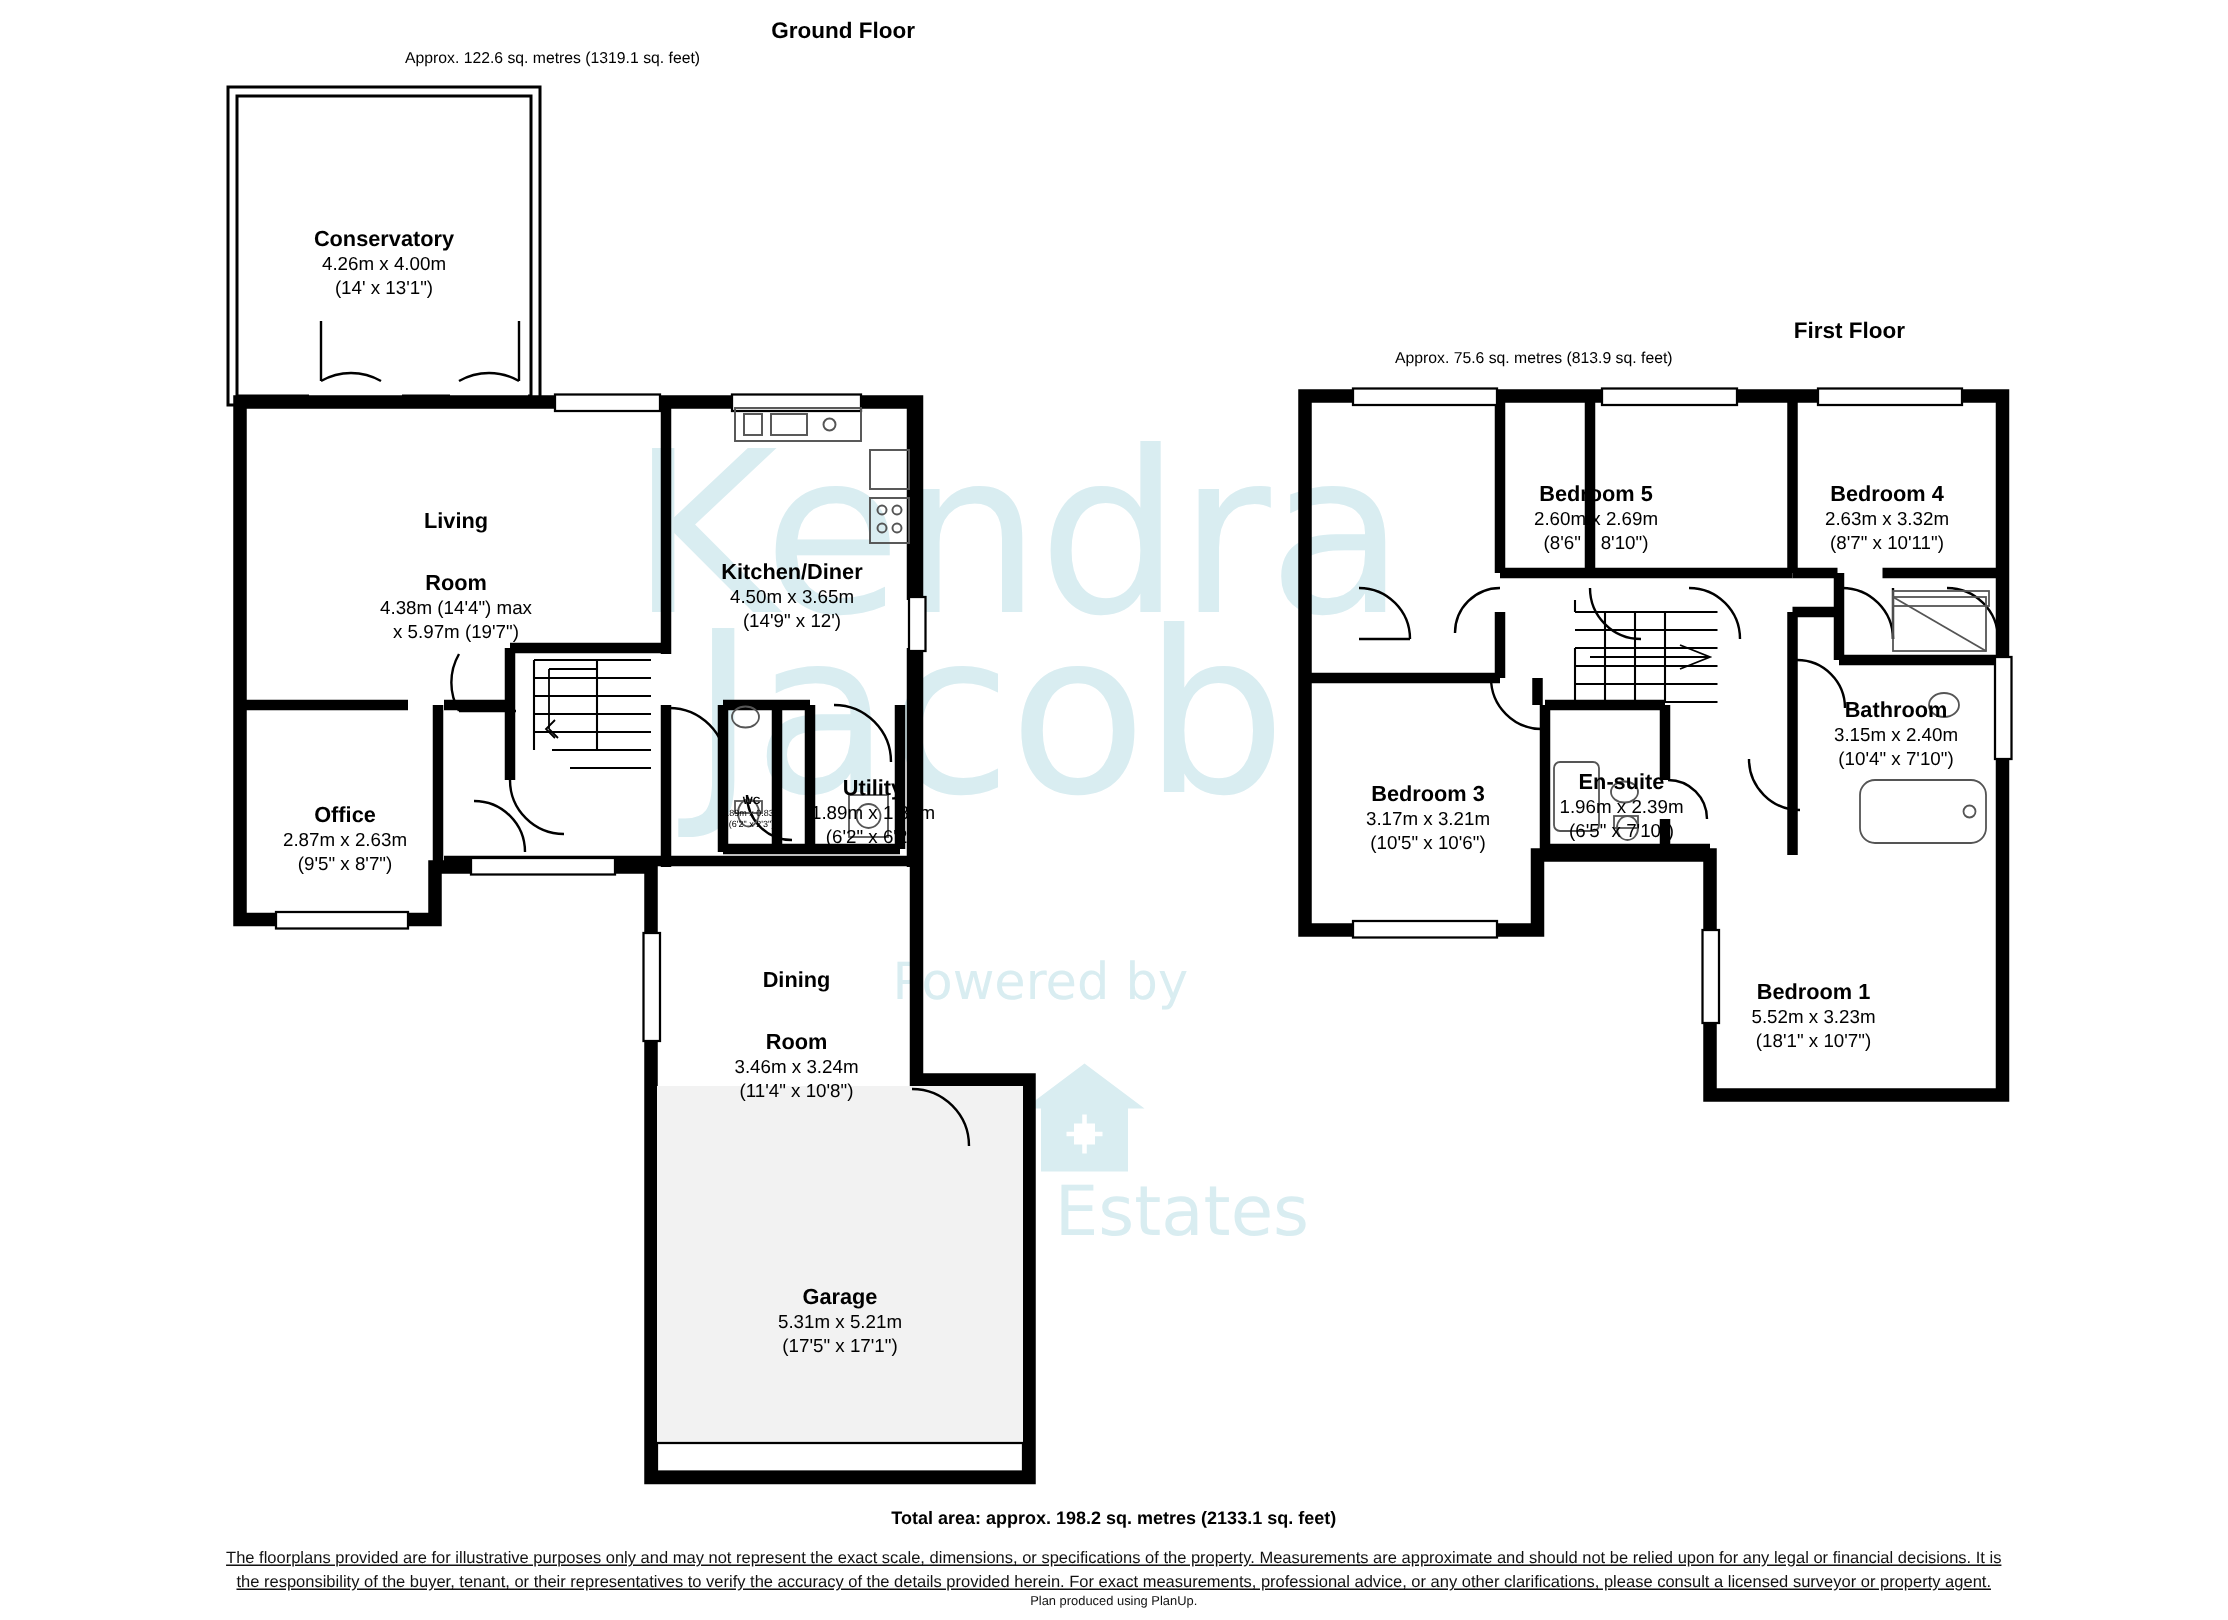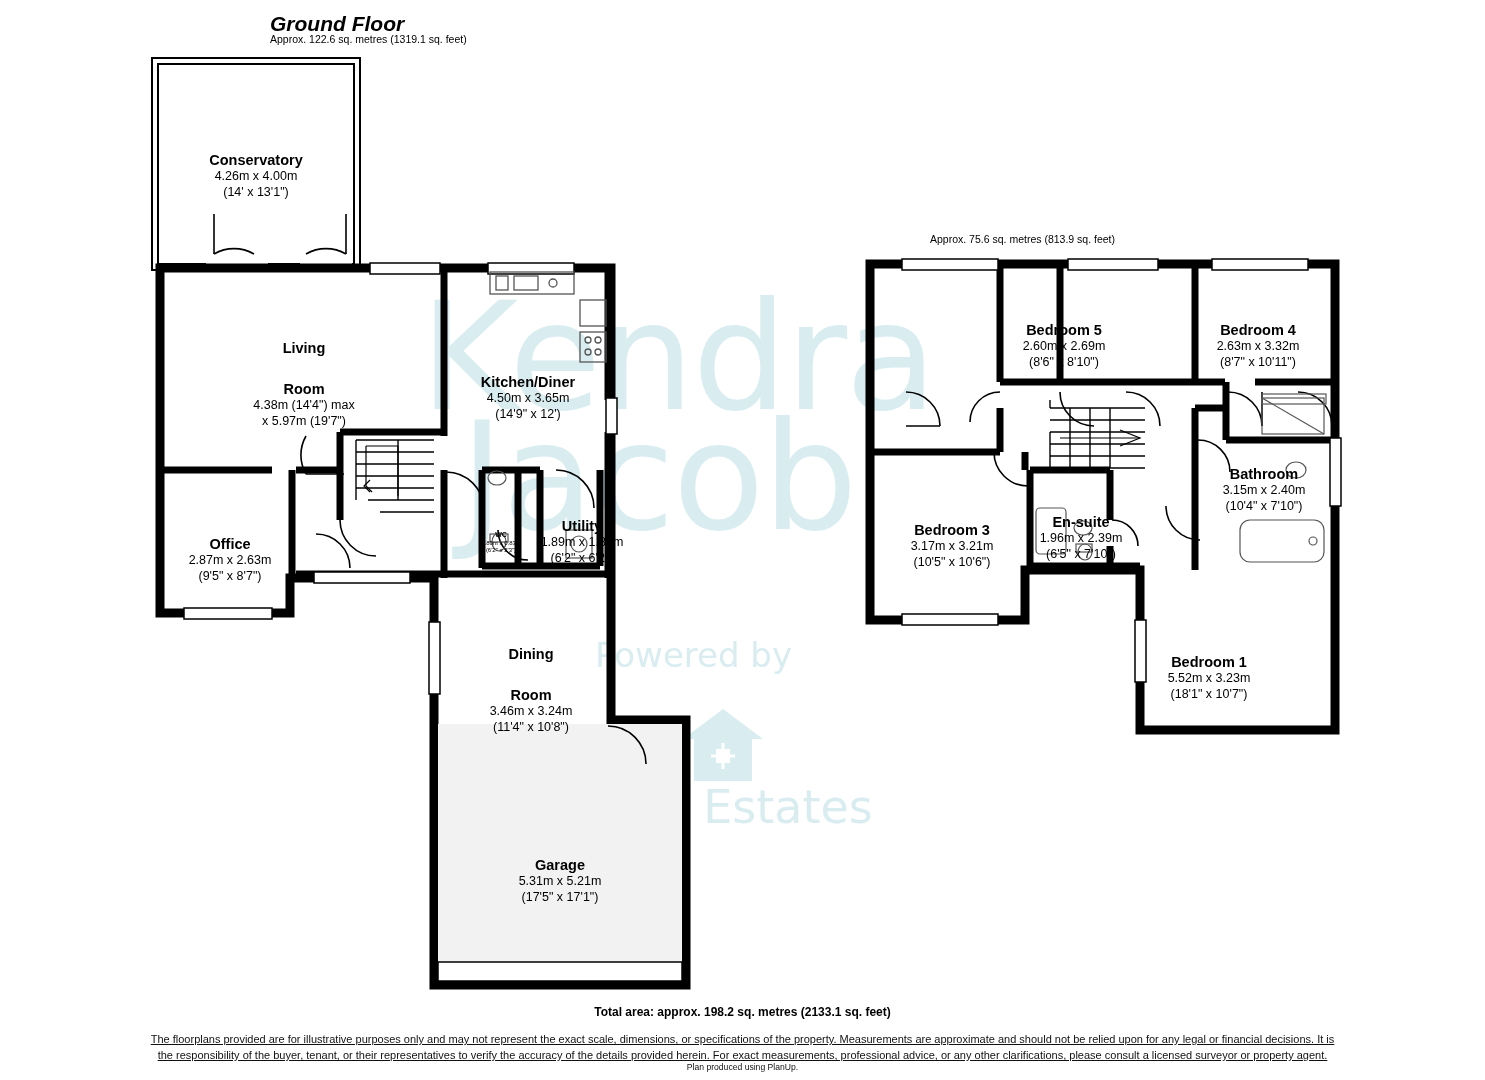--- a/index.html
+++ b/index.html
@@ -62,25 +62,24 @@
     position: absolute;
     left: 280px;
     top: 455px;
     width: 86px;
     height: 80px;
   }
 
   
   .floor-title {
     position: absolute;
-    text-align: left;
+    text-align: right;
     font-weight: bold;
-    font-size: 21px;
+    font-size: 15px;
     z-index: 5;
-    font-style: italic;
   }
   .floor-sub {
     position: absolute;
     text-align: left;
     font-size: 10.5px;
     z-index: 5;
   }
 
   
   .room {
@@ -150,20 +149,21 @@
       <rect x="36" y="44" width="14" height="14" fill="#ffffff"></rect>
       <rect x="41.5" y="38" width="3" height="26" fill="#ffffff"></rect>
       <rect x="31" y="49.5" width="24" height="3" fill="#ffffff"></rect>
     </svg>
     <div class="wm-text wm-jbs">JBS Estates</div>
   </div>
 
   <div class="floor-title" style="left:270px; top:12px; width:340px;">Ground Floor</div>
   <div class="floor-sub" style="left:270px; top:33px; width:340px;">Approx. 122.6 sq. metres (1319.1 sq. feet)</div>
 
+  <div class="floor-title" style="left:930px; top:212px; width:340px;">First Floor</div>
   <div class="floor-sub" style="left:930px; top:233px; width:340px;">Approx. 75.6 sq. metres (813.9 sq. feet)</div>
 
   <svg id="plan-svg" width="1485" height="1080">
 
     <g>
       <rect x="152" y="58" width="208" height="212" fill="#ffffff" stroke="#000" stroke-width="2"></rect>
       <rect x="158" y="64" width="196" height="200" fill="#ffffff" stroke="#000" stroke-width="2"></rect>
 
       <rect x="206" y="256" width="62" height="16" fill="#ffffff"></rect>
       <rect x="300" y="256" width="52" height="16" fill="#ffffff"></rect>

